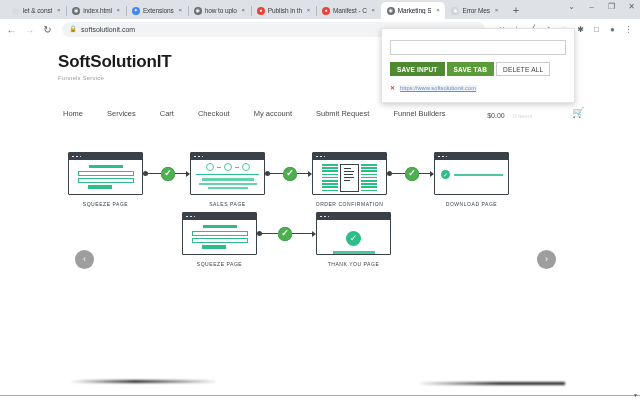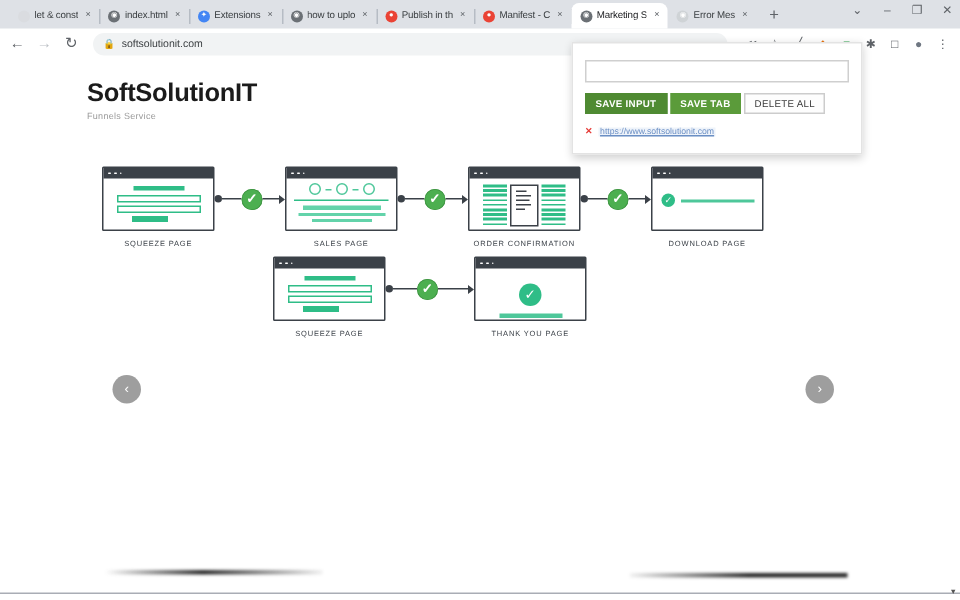--- a/index.html
+++ b/index.html
@@ -466,20 +466,37 @@
     </div>
   </div>
 
   <div class="page">
 
     <div class="site-header">
       <div class="brand">SoftSolutionIT</div>
       <div class="tagline">Funnels Service</div>
     </div>
 
+    <div class="navbar">
+      <a class="navlink">Home</a>
+      <a class="navlink">Services</a>
+      <a class="navlink">Cart</a>
+      <a class="navlink">Checkout</a>
+      <a class="navlink">My account</a>
+      <a class="navlink">Submit Request</a>
+      <a class="navlink">Funnel Builders</a>
+
+      <div class="nav-right">
+        <div>
+          <span class="cart-price">$0.00</span>
+          <span class="cart-items">0 items</span>
+        </div>
+        <span class="cart-icon">🛒</span>
+      </div>
+    </div>
 
     <div class="funnel-wrap">
 
       <div class="row row1">
 
         <div class="node">
           <div class="browserbox">
             <div class="bb-bar">
               <i class="bb-dot"></i>
                 <i class="bb-dot"></i>

